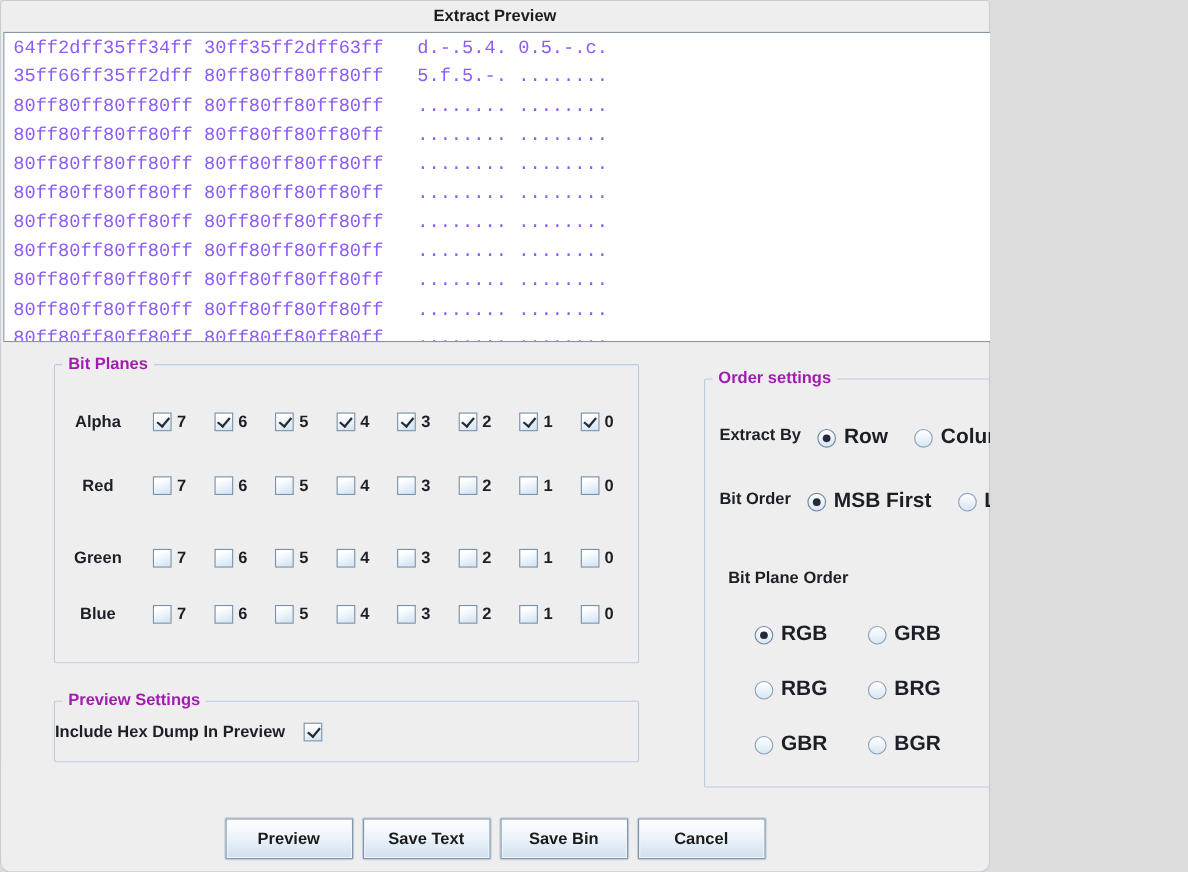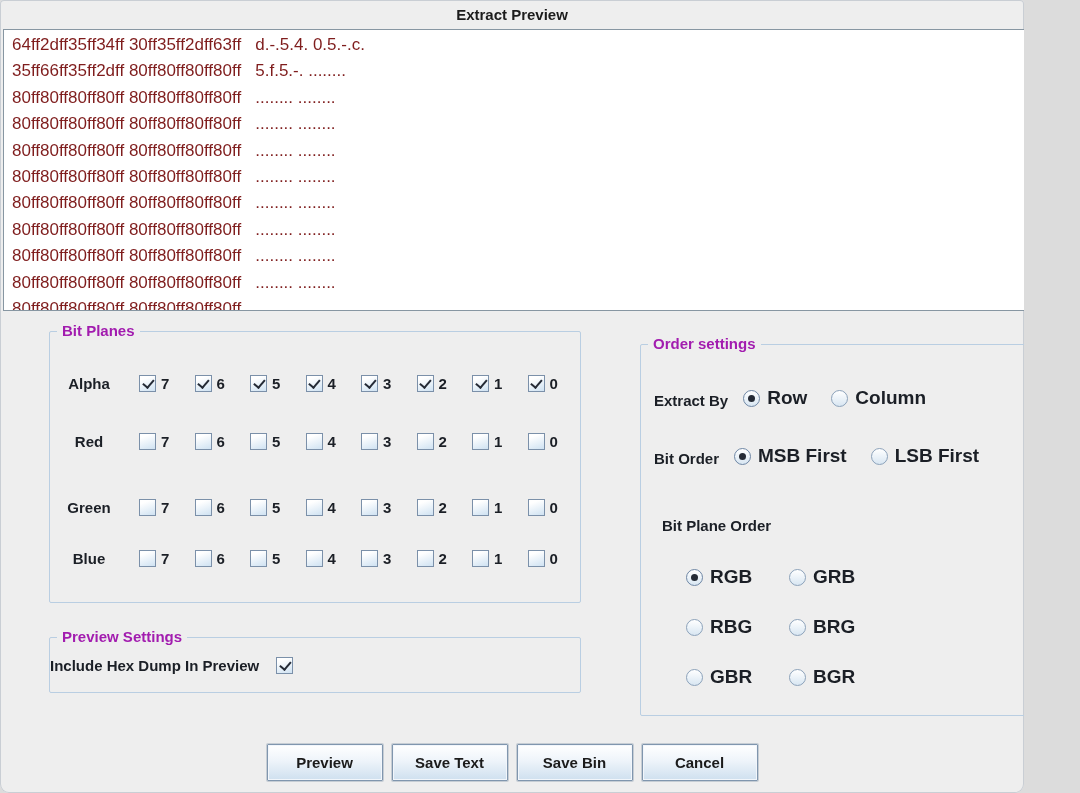--- a/index.html
+++ b/index.html
@@ -4,41 +4,41 @@
 <style>
   :root{
     --bg:#eeeeee;
     --panel-border:#b9cee2;
     --accent-grad-a:#ffffff;
     --accent-grad-b:#cfe0ef;
     --mark:#252b36;
   }
   html,body{margin:0;padding:0;background:#dcdcdc;}
   .window{
-    position:relative;width:1024px;height:793px;background:var(--bg);
+    position:relative;width:900px;height:793px;background:var(--bg);
     font-family:"Liberation Sans",sans-serif;color:#1b1f26;overflow:hidden;
     border-radius:4px 4px 9px 9px;
     box-shadow:inset 0 0 0 1px #c9ced4;
   }
   
   .app-title{
     position:absolute;top:6px;left:0;right:0;text-align:center;
     font-size:15px;font-weight:bold;color:#1c1c1c;
   }
   
   .scrollpane{
     position:absolute;left:3px;top:29px;width:1074px;height:282px;
     background:#ffffff;border:1px solid #8796a2;box-sizing:border-box;
     display:flex;
   }
   .hexview{flex:1;overflow:hidden;}
   pre.hexdump{
     margin:0;padding:2px 0 0 8px;
-    font-family:Liberation Sans, sans-serif;
-    font-size:17px;line-height:26.4px;color:#7f1d1d;white-space:pre;
+    font-family:Liberation Mono, monospace;
+    font-size:17px;line-height:26.4px;color:#8b5cf6;white-space:pre;
   }
   .vscroll{
     width:17px;background:#f1f2f3;border-left:1px solid #a5b2bd;
     display:flex;flex-direction:column;box-sizing:content-box;
   }
   .sb-btn{
     height:17px;flex:none;box-sizing:border-box;
     background:linear-gradient(#f8fafc,#d3e2f0);
     border:1px solid #97a8bb;
     display:flex;align-items:center;justify-content:center;
@@ -78,21 +78,21 @@
   .cb.checked::after{
     content:"";position:absolute;left:4.5px;top:1.5px;width:4.5px;height:9px;
     border-right:2.6px solid var(--mark);border-bottom:2.6px solid var(--mark);
     transform:rotate(40deg);
   }
   .cbnum{font-size:15px;font-weight:bold;margin-left:5px;}
   
   .ps-content{position:absolute;inset:0;display:flex;align-items:center;justify-content:flex-start;gap:17px;}
   .ps-label{font-size:15px;font-weight:bold;}
   
-  .os-row{position:absolute;left:13px;display:flex;align-items:flex-end;}
+  .os-row{position:absolute;left:13px;display:flex;align-items:flex-start;}
   .os-label{font-size:15px;font-weight:bold;margin-right:15px;}
   .radio-item{display:flex;align-items:center;gap:7px;font-size:19px;font-weight:bold;}
   .os-row .radio-item{margin-right:24px;}
   .radio{
     width:17px;height:17px;flex:none;box-sizing:border-box;border-radius:50%;position:relative;
     border:1px solid #8ca2ba;
     background:linear-gradient(#ffffff,#d8e6f2);
   }
   .radio.checked{border-color:#6f87a5;}
   .radio.checked::after{

